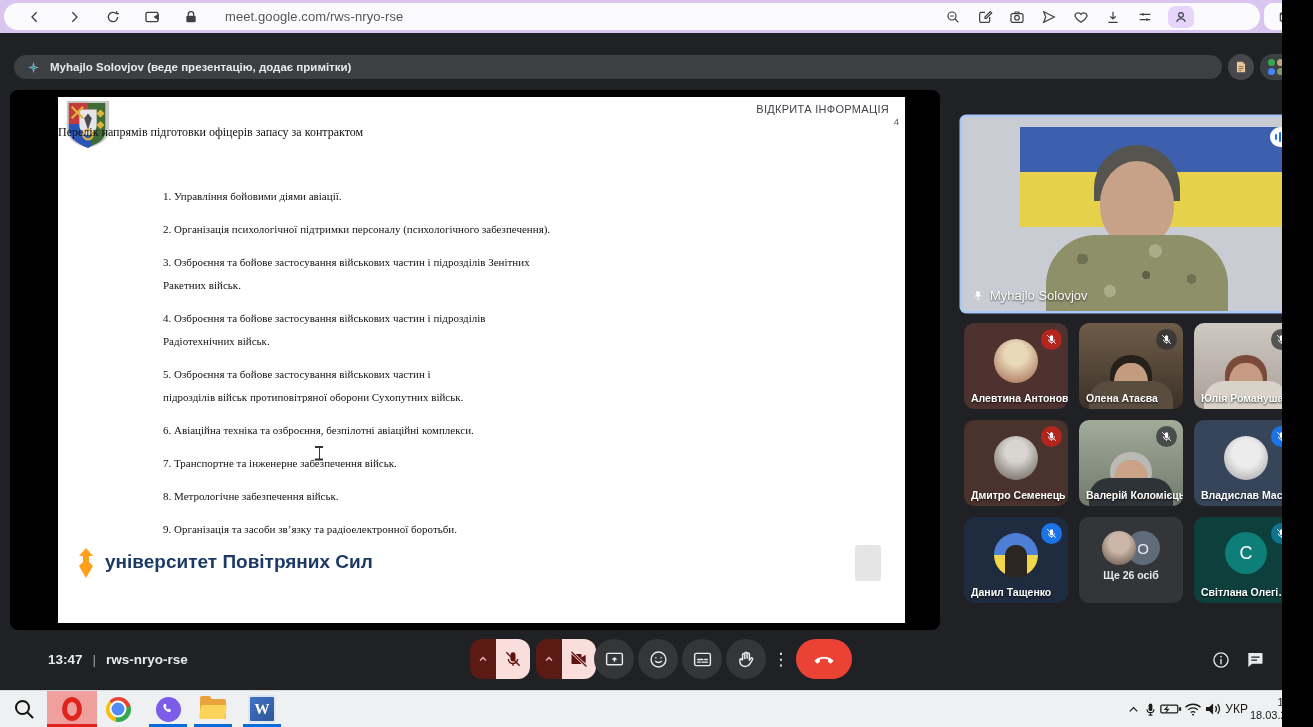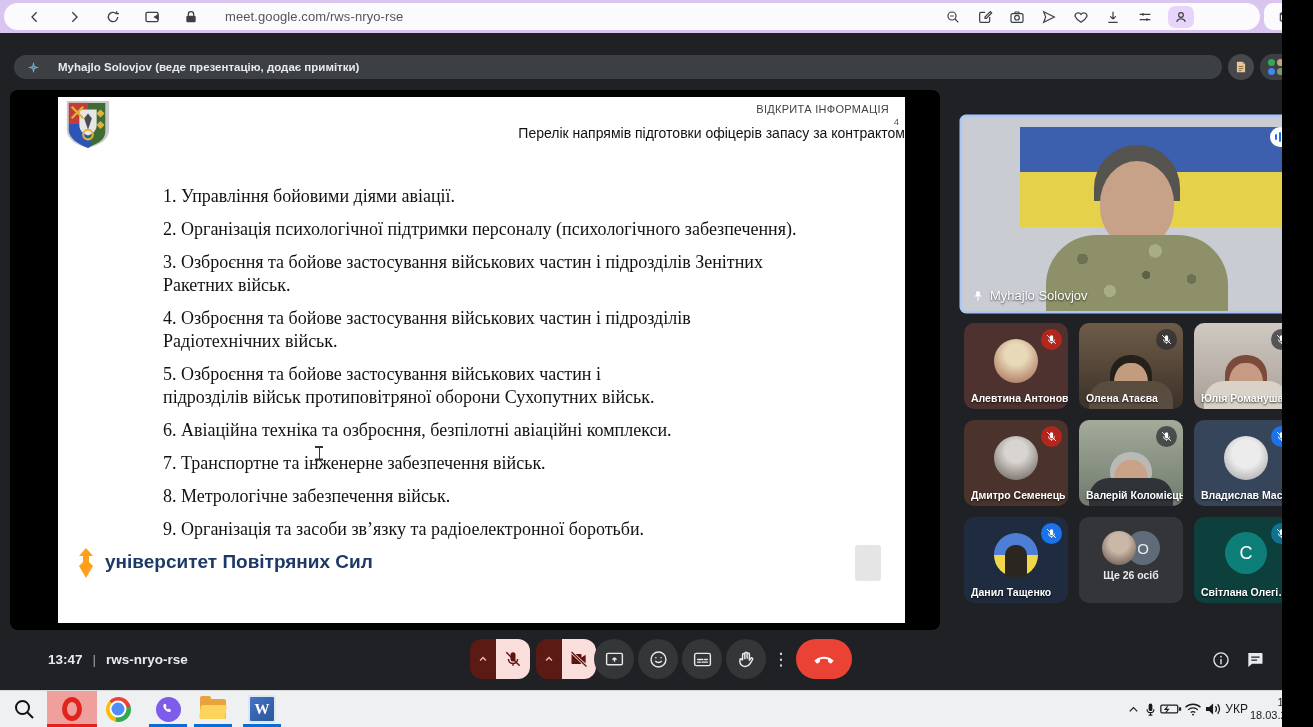--- a/index.html
+++ b/index.html
@@ -15,38 +15,38 @@
   .rt-ic{width:18px;height:18px;color:#3c3f43;display:inline-flex;align-items:center;justify-content:center;cursor:pointer;border-radius:6px;}
   .rt-ic svg{width:16px;height:16px;}
   .rt-ic.hl{background:#e7d4fa;width:26px;height:22px;border-radius:7px;}
   .ext-tile{position:absolute;left:1264px;top:3px;width:42px;height:27px;background:#fbfafd;border-radius:9px;display:flex;align-items:center;justify-content:center;color:#3c3f43;}
   .scroll-strip{position:absolute;left:1305px;top:4px;width:6px;height:25px;border-radius:3px;background:#a274e8;}
 
   
   .meet-bg{position:absolute;left:0;top:33px;width:1313px;height:657px;background:#202124;}
   .note-banner{position:absolute;left:14px;top:55px;width:1208px;height:24px;background:#3c4043;border-radius:12px;display:flex;align-items:center;}
   .sparkle{width:13px;height:13px;margin-left:13px;}
-  .note-text{margin-left:18px;font-size:11.5px;font-weight:bold;color:#e8eaed;}
+  .note-text{margin-left:10px;font-size:11.5px;font-weight:bold;color:#e8eaed;}
   .notes-btn{position:absolute;left:1228px;top:54px;width:26px;height:26px;border-radius:50%;background:#46484b;display:flex;align-items:center;justify-content:center;cursor:pointer;}
   .people-pill{position:absolute;left:1260px;top:54px;width:46px;height:26px;border-radius:13px;background:#3c4043;display:flex;align-items:center;justify-content:center;gap:3px;cursor:pointer;}
   .cluster{width:16px;height:16px;position:relative;}
   .cluster i{position:absolute;width:7px;height:7px;border-radius:50%;}
   .cluster i:nth-child(1){left:0;top:0;background:#34a853;}
   .cluster i:nth-child(2){right:0;top:0;background:#c9a47a;}
   .cluster i:nth-child(3){left:0;bottom:0;background:#4285f4;}
   .cluster i:nth-child(4){right:0;bottom:0;background:#7a9e6b;}
   .people-count{font-size:10.5px;color:#e8eaed;font-weight:bold;}
 
   
   .stage{position:absolute;left:10px;top:90px;width:930px;height:540px;background:#000;border-radius:8px;}
   .slide{position:absolute;left:48px;top:7px;width:847px;height:526px;background:#fff;overflow:hidden;}
   .classif{position:absolute;right:16px;top:6px;font-size:11px;color:#3f4348;letter-spacing:.3px;}
   .page-num{position:absolute;right:6px;top:19px;font-size:9.5px;color:#555;}
-  .slide-title{position:absolute;left:0;top:28px;width:100%;text-align:right;font-family:Liberation Sans, sans-serif;font-size:14px;color:#111;}
-  .slide-items{position:absolute;left:105px;top:88px;width:690px;font-family:"Liberation Serif","DejaVu Serif",serif;font-size:18px;color:#121212;}
+  .slide-title{position:absolute;left:0;top:28px;width:100%;text-align:left;font-family:Liberation Serif, serif;font-size:12px;color:#111;}
+  .slide-items{position:absolute;left:105px;top:88px;width:690px;font-family:"Liberation Serif","DejaVu Serif",serif;font-size:11px;color:#121212;}
   .slide-items p{margin:0 0 10px;line-height:23px;white-space:pre-line;}
   .uni{position:absolute;left:17px;top:451px;display:flex;align-items:flex-start;gap:8px;}
   .uni-txt{font-size:19px;font-weight:bold;color:#1d3a66;line-height:27px;}
   .scroll-ghost{position:absolute;left:797px;top:448px;width:26px;height:36px;background:rgba(160,160,160,.28);border-radius:3px;}
   .ibeam{position:absolute;left:257px;top:349px;width:8px;height:14px;}
   .ibeam:before{content:"";position:absolute;left:3.5px;top:0;width:1.5px;height:14px;background:#333;}
   .ibeam:after{content:"";position:absolute;left:0;top:0;width:8px;height:1.5px;background:#333;box-shadow:0 12.5px 0 #333;}
   .emblem{position:absolute;left:6px;top:3px;width:48px;height:50px;}
 
   

